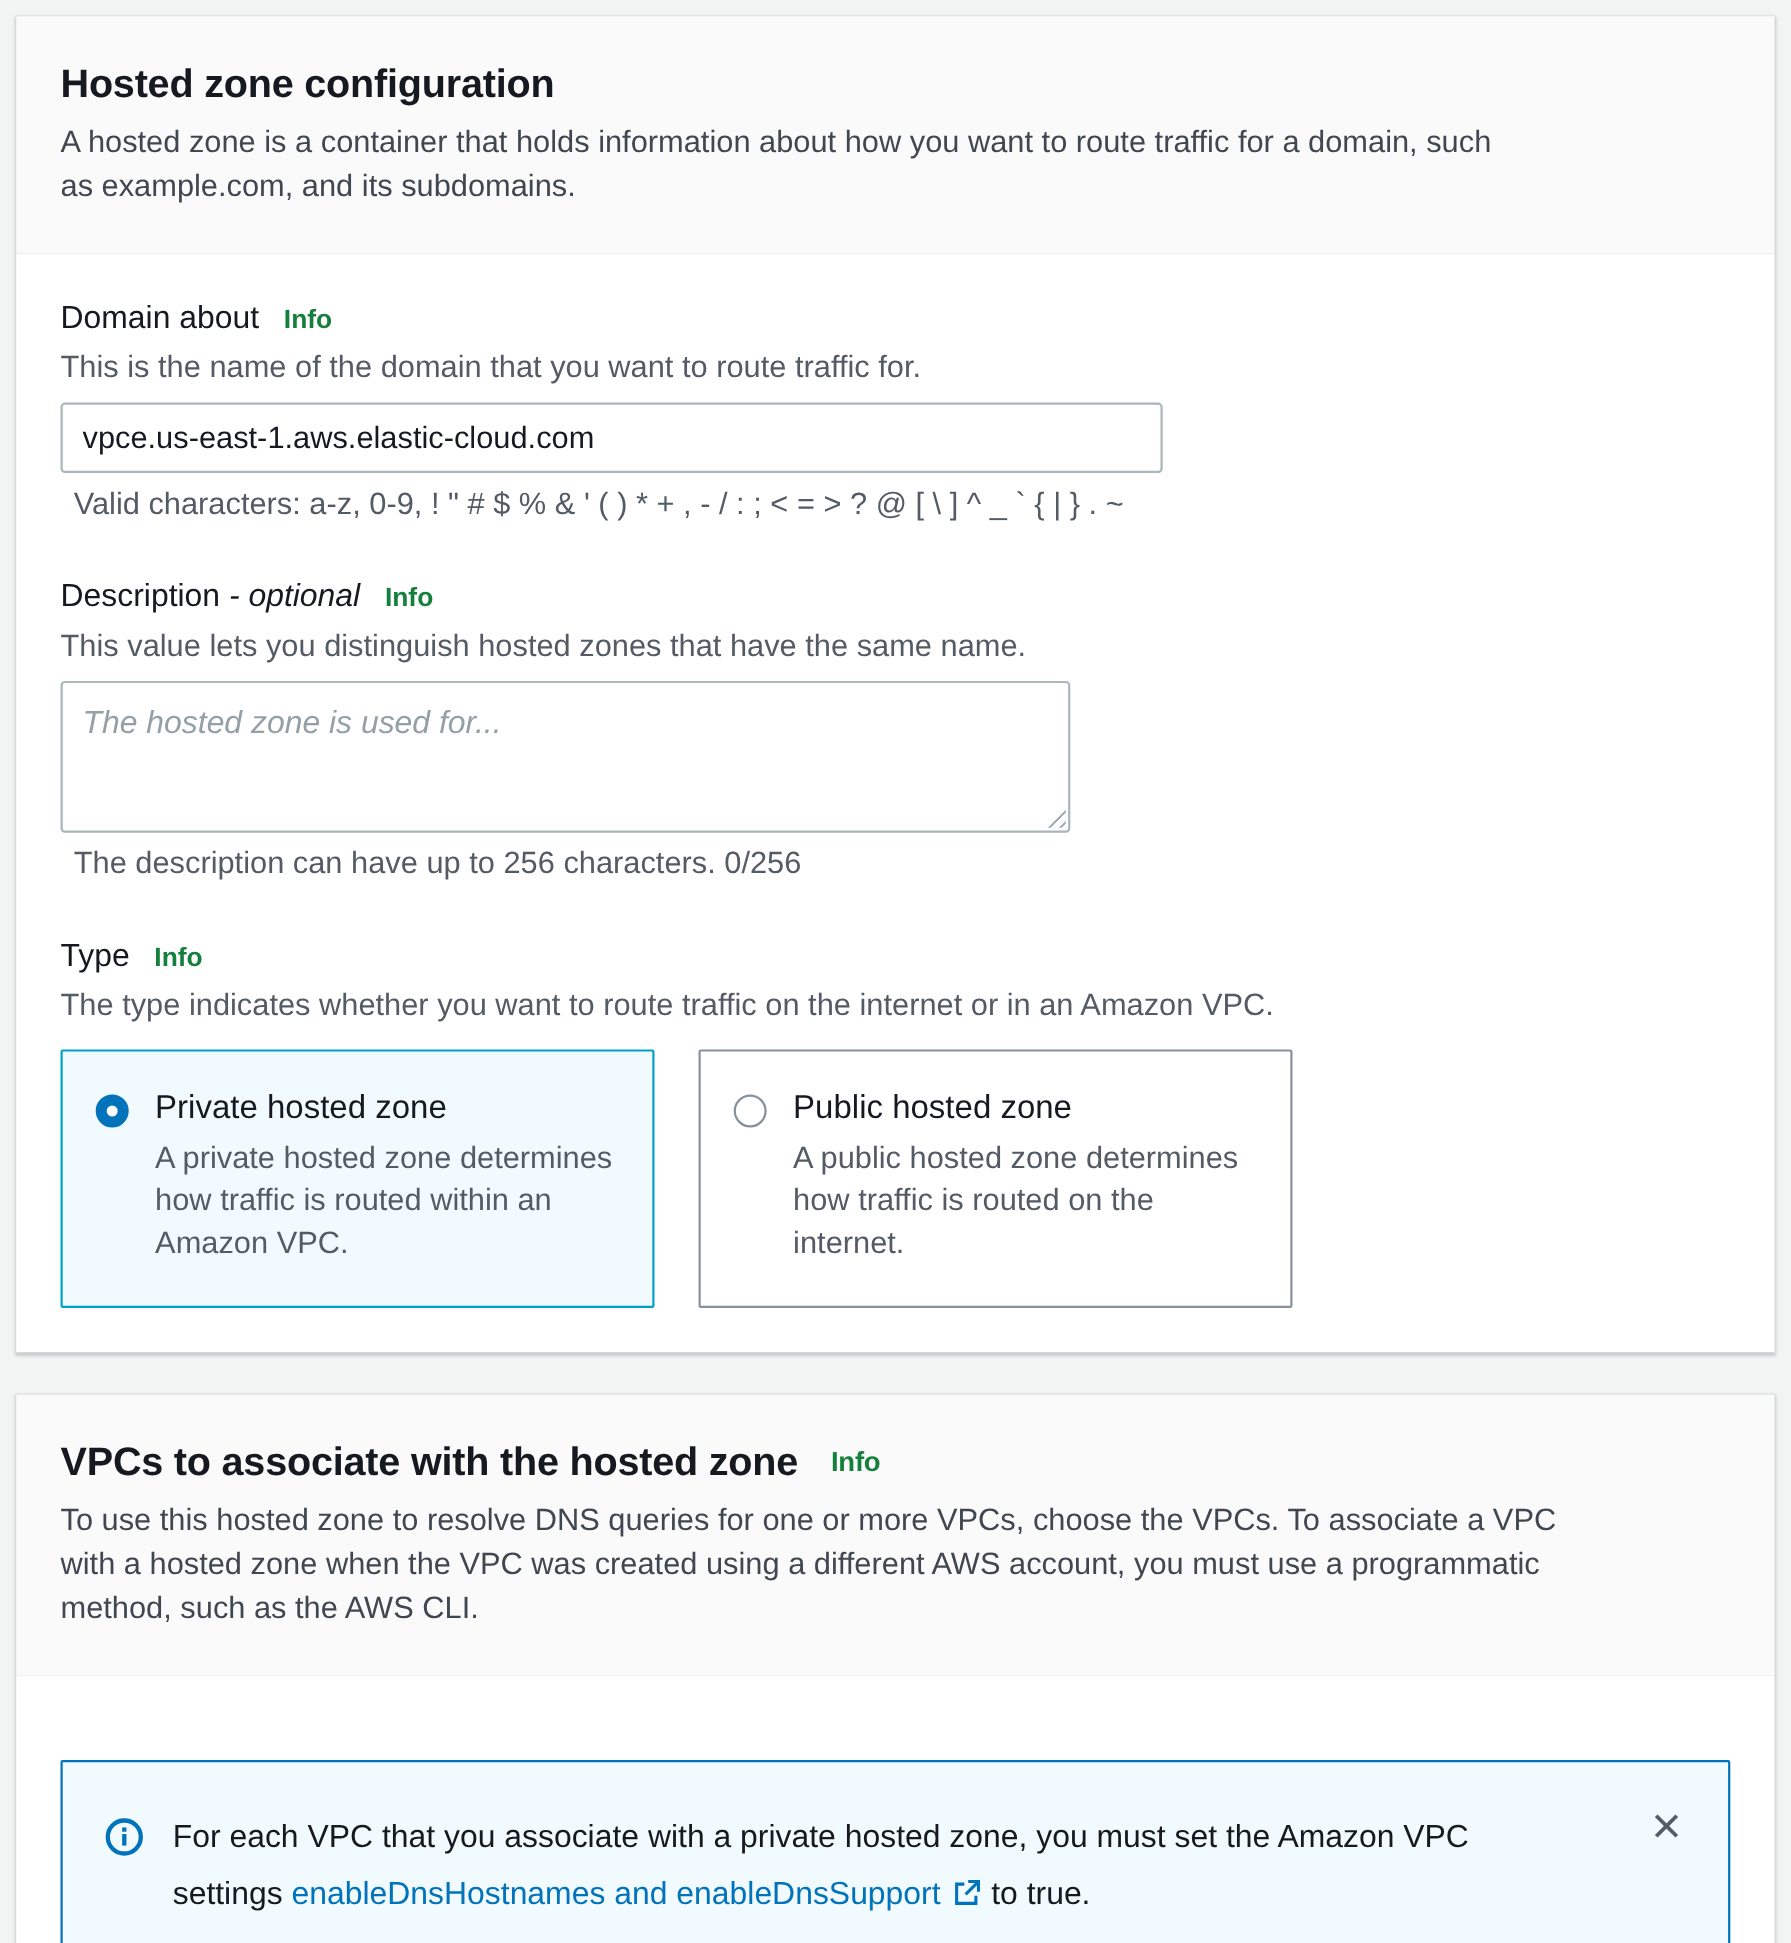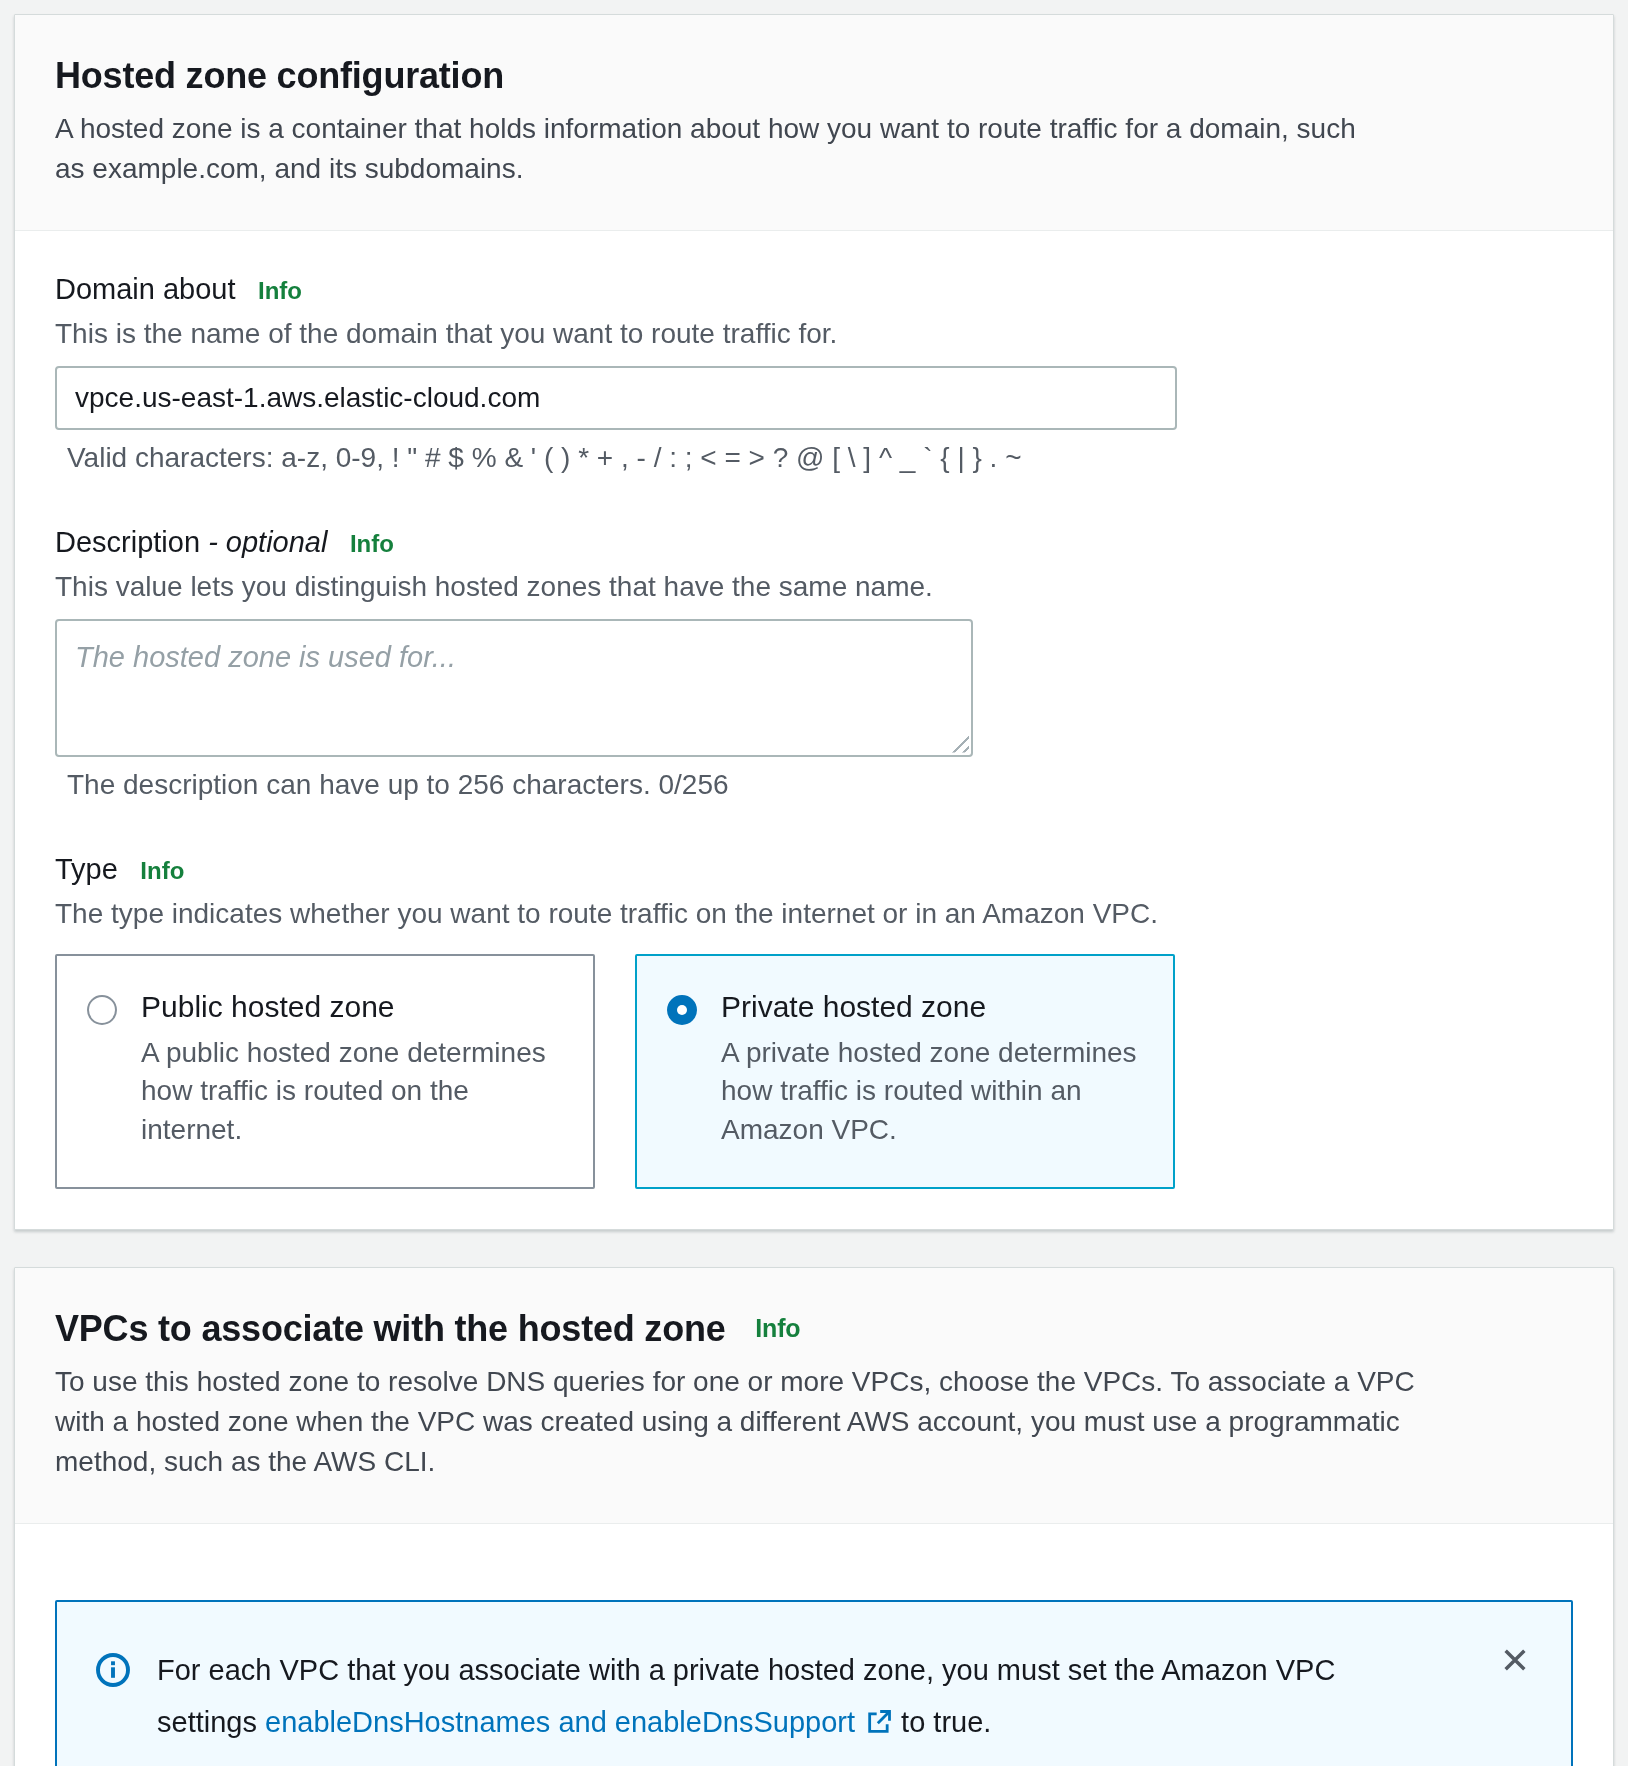--- a/index.html
+++ b/index.html
@@ -59,21 +59,21 @@
     color: #545b64;
   }
   .helper-text {
     margin: 12px 12px 0;
     font-size: 28px;
     color: #545b64;
   }
 
   .text-input {
     display: block;
-    width: 1122px;
+    width: 1002px;
     height: 64px;
     border: 2px solid #aab7b8;
     border-radius: 4px;
     padding: 0 18px;
     font-size: 28px;
     font-family: inherit;
     color: #16191f;
     background: #fff;
     outline: none;
   }
@@ -206,32 +206,32 @@
         <p class="helper-text">The description can have up to 256 characters. 0/256</p>
       </div>
 
       <div class="field">
         <div class="label-row">
           <span class="field-label">Type</span>
           <a class="info-link">Info</a>
         </div>
         <p class="field-desc" style="margin-bottom:0">The type indicates whether you want to route traffic on the internet or in an Amazon VPC.</p>
         <div class="tiles">
+          <div class="tile selected">
+            <span class="radio checked"></span>
+            <span>
+              <div class="tile-title">Private hosted zone</div>
+              <div class="tile-desc">A private hosted zone determines how traffic is routed within an Amazon VPC.</div>
+            </span>
+          </div>
           <div class="tile">
             <span class="radio"></span>
             <span>
               <div class="tile-title">Public hosted zone</div>
               <div class="tile-desc">A public hosted zone determines how traffic is routed on the internet.</div>
-            </span>
-          </div>
-          <div class="tile selected">
-            <span class="radio checked"></span>
-            <span>
-              <div class="tile-title">Private hosted zone</div>
-              <div class="tile-desc">A private hosted zone determines how traffic is routed within an Amazon VPC.</div>
             </span>
           </div>
         </div>
       </div>
 
     </div>
   </section>
 
   <section class="card">
     <header class="card-header">

